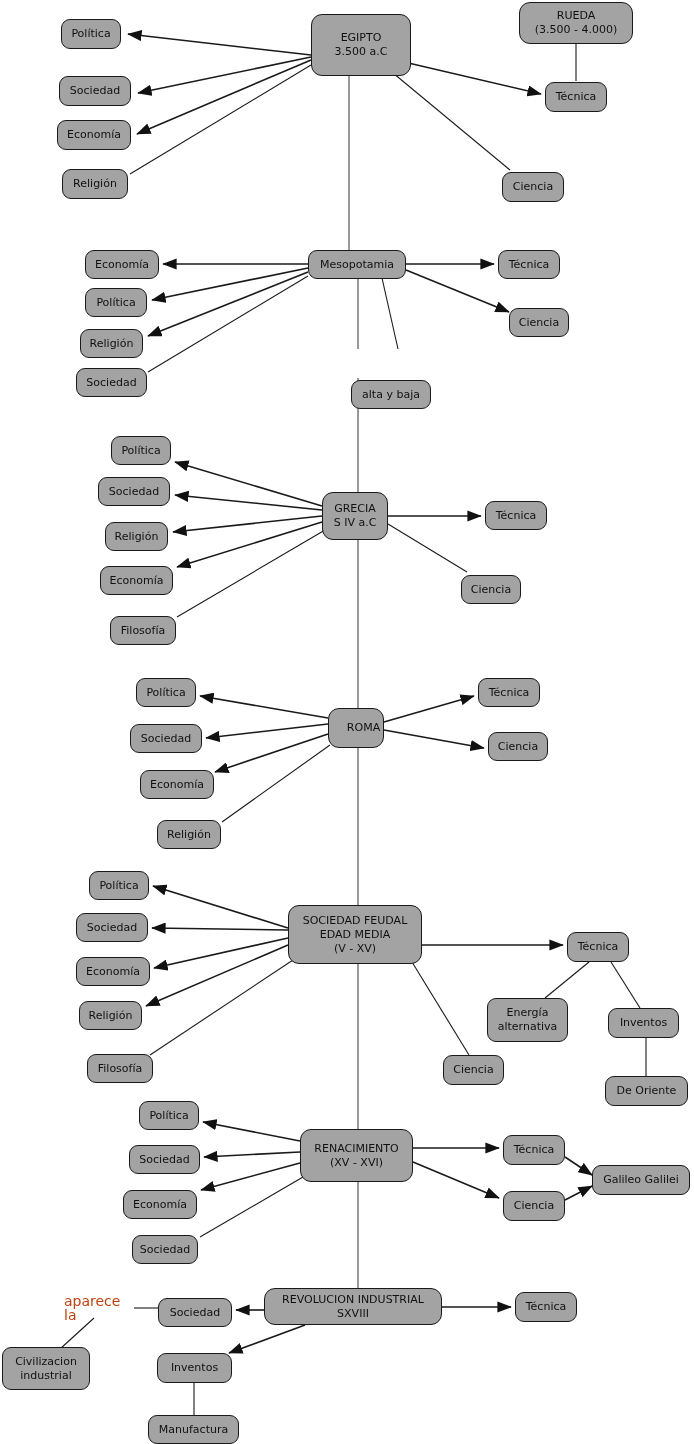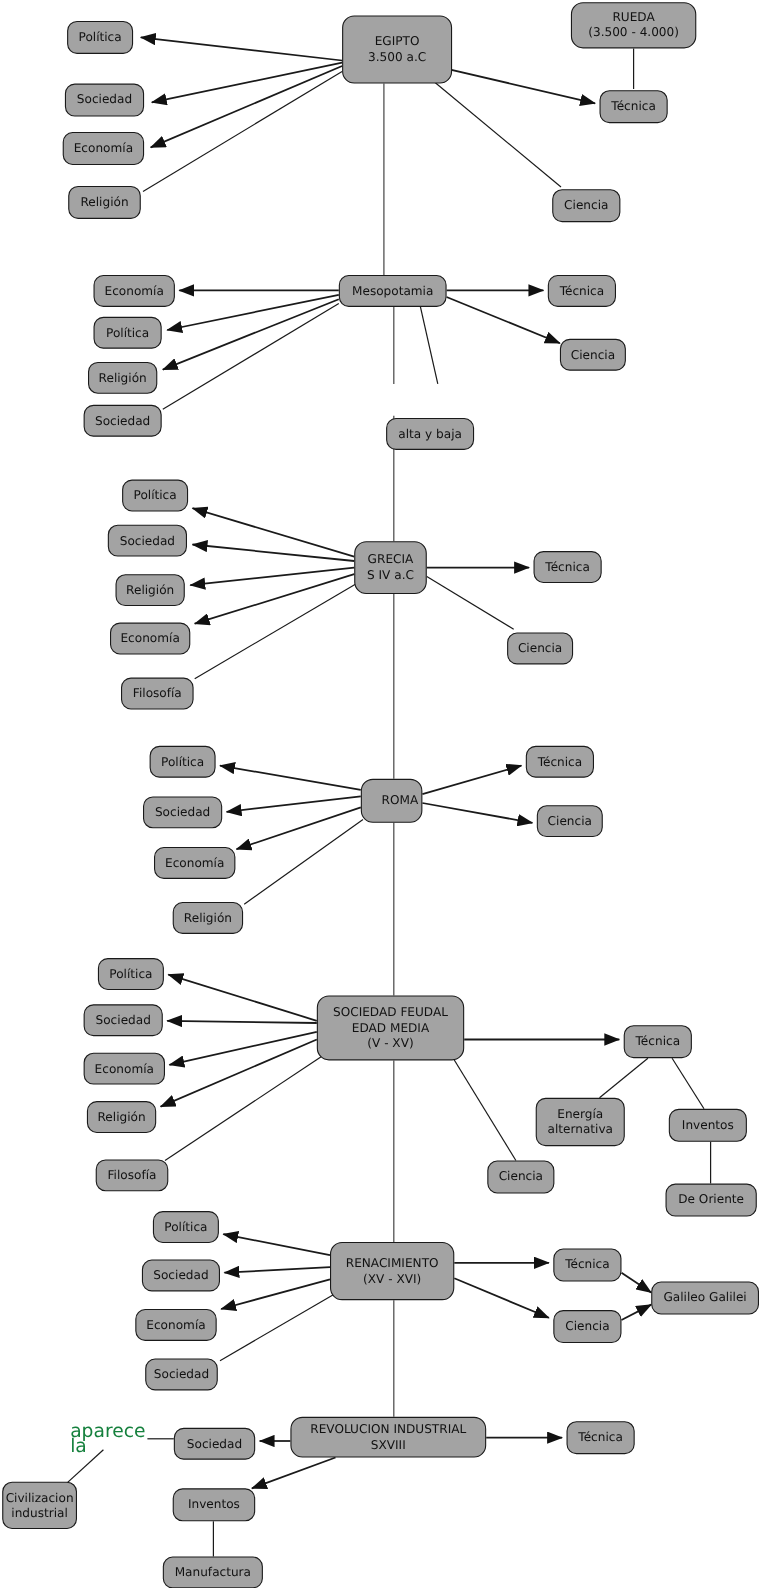--- a/index.html
+++ b/index.html
@@ -43,22 +43,22 @@
     white-space: pre-line;
     z-index: 2;
   }
   .node.big {
     border-radius: 11px;
   }
   .plain-label {
     position: absolute;
     background: transparent;
     border: none;
-    color: #15803d;
-    font-size: 17px;
+    color: #c2410c;
+    font-size: 14px;
     line-height: 14px;
     display: flex;
     align-items: center;
     justify-content: center;
     z-index: 2;
   }
 </style>
 </head>
 <body>
 
@@ -188,18 +188,18 @@
       <div class="node" style="left: 123px; top: 1190px; width: 74px; height: 29px;">Economía</div>
       <div class="node" style="left: 132px; top: 1235px; width: 66px; height: 29px;">Sociedad</div>
       <div class="node" style="left: 503px; top: 1135px; width: 62px; height: 30px;">Técnica</div>
       <div class="node" style="left: 503px; top: 1191px; width: 62px; height: 30px;">Ciencia</div>
       <div class="node" style="left: 592px; top: 1165px; width: 98px; height: 30px;">Galileo Galilei</div>
       <div class="node big" style="left: 264px; top: 1288px; width: 178px; height: 37px;">REVOLUCION INDUSTRIAL
 SXVIII</div>
       <div class="node" style="left: 158px; top: 1298px; width: 74px; height: 29px;">Sociedad</div>
       <div class="node" style="left: 515px; top: 1292px; width: 62px; height: 30px;">Técnica</div>
       <div class="node" style="left: 157px; top: 1353px; width: 75px; height: 30px;">Inventos</div>
-      <div class="node" style="left: 2px; top: 1347px; width: 68px; height: 43px;">Civilizacion
+      <div class="node" style="left: 2px; top: 1347px; width: 88px; height: 43px;">Civilizacion
 industrial</div>
       <div class="node" style="left: 148px; top: 1415px; width: 91px; height: 29px;">Manufactura</div>
       <div class="plain-label" style="left: 64px; top: 1300px; width: 68px; height: 16px;">aparece la</div>
     </div>
 </div>
 
 </body></html>

